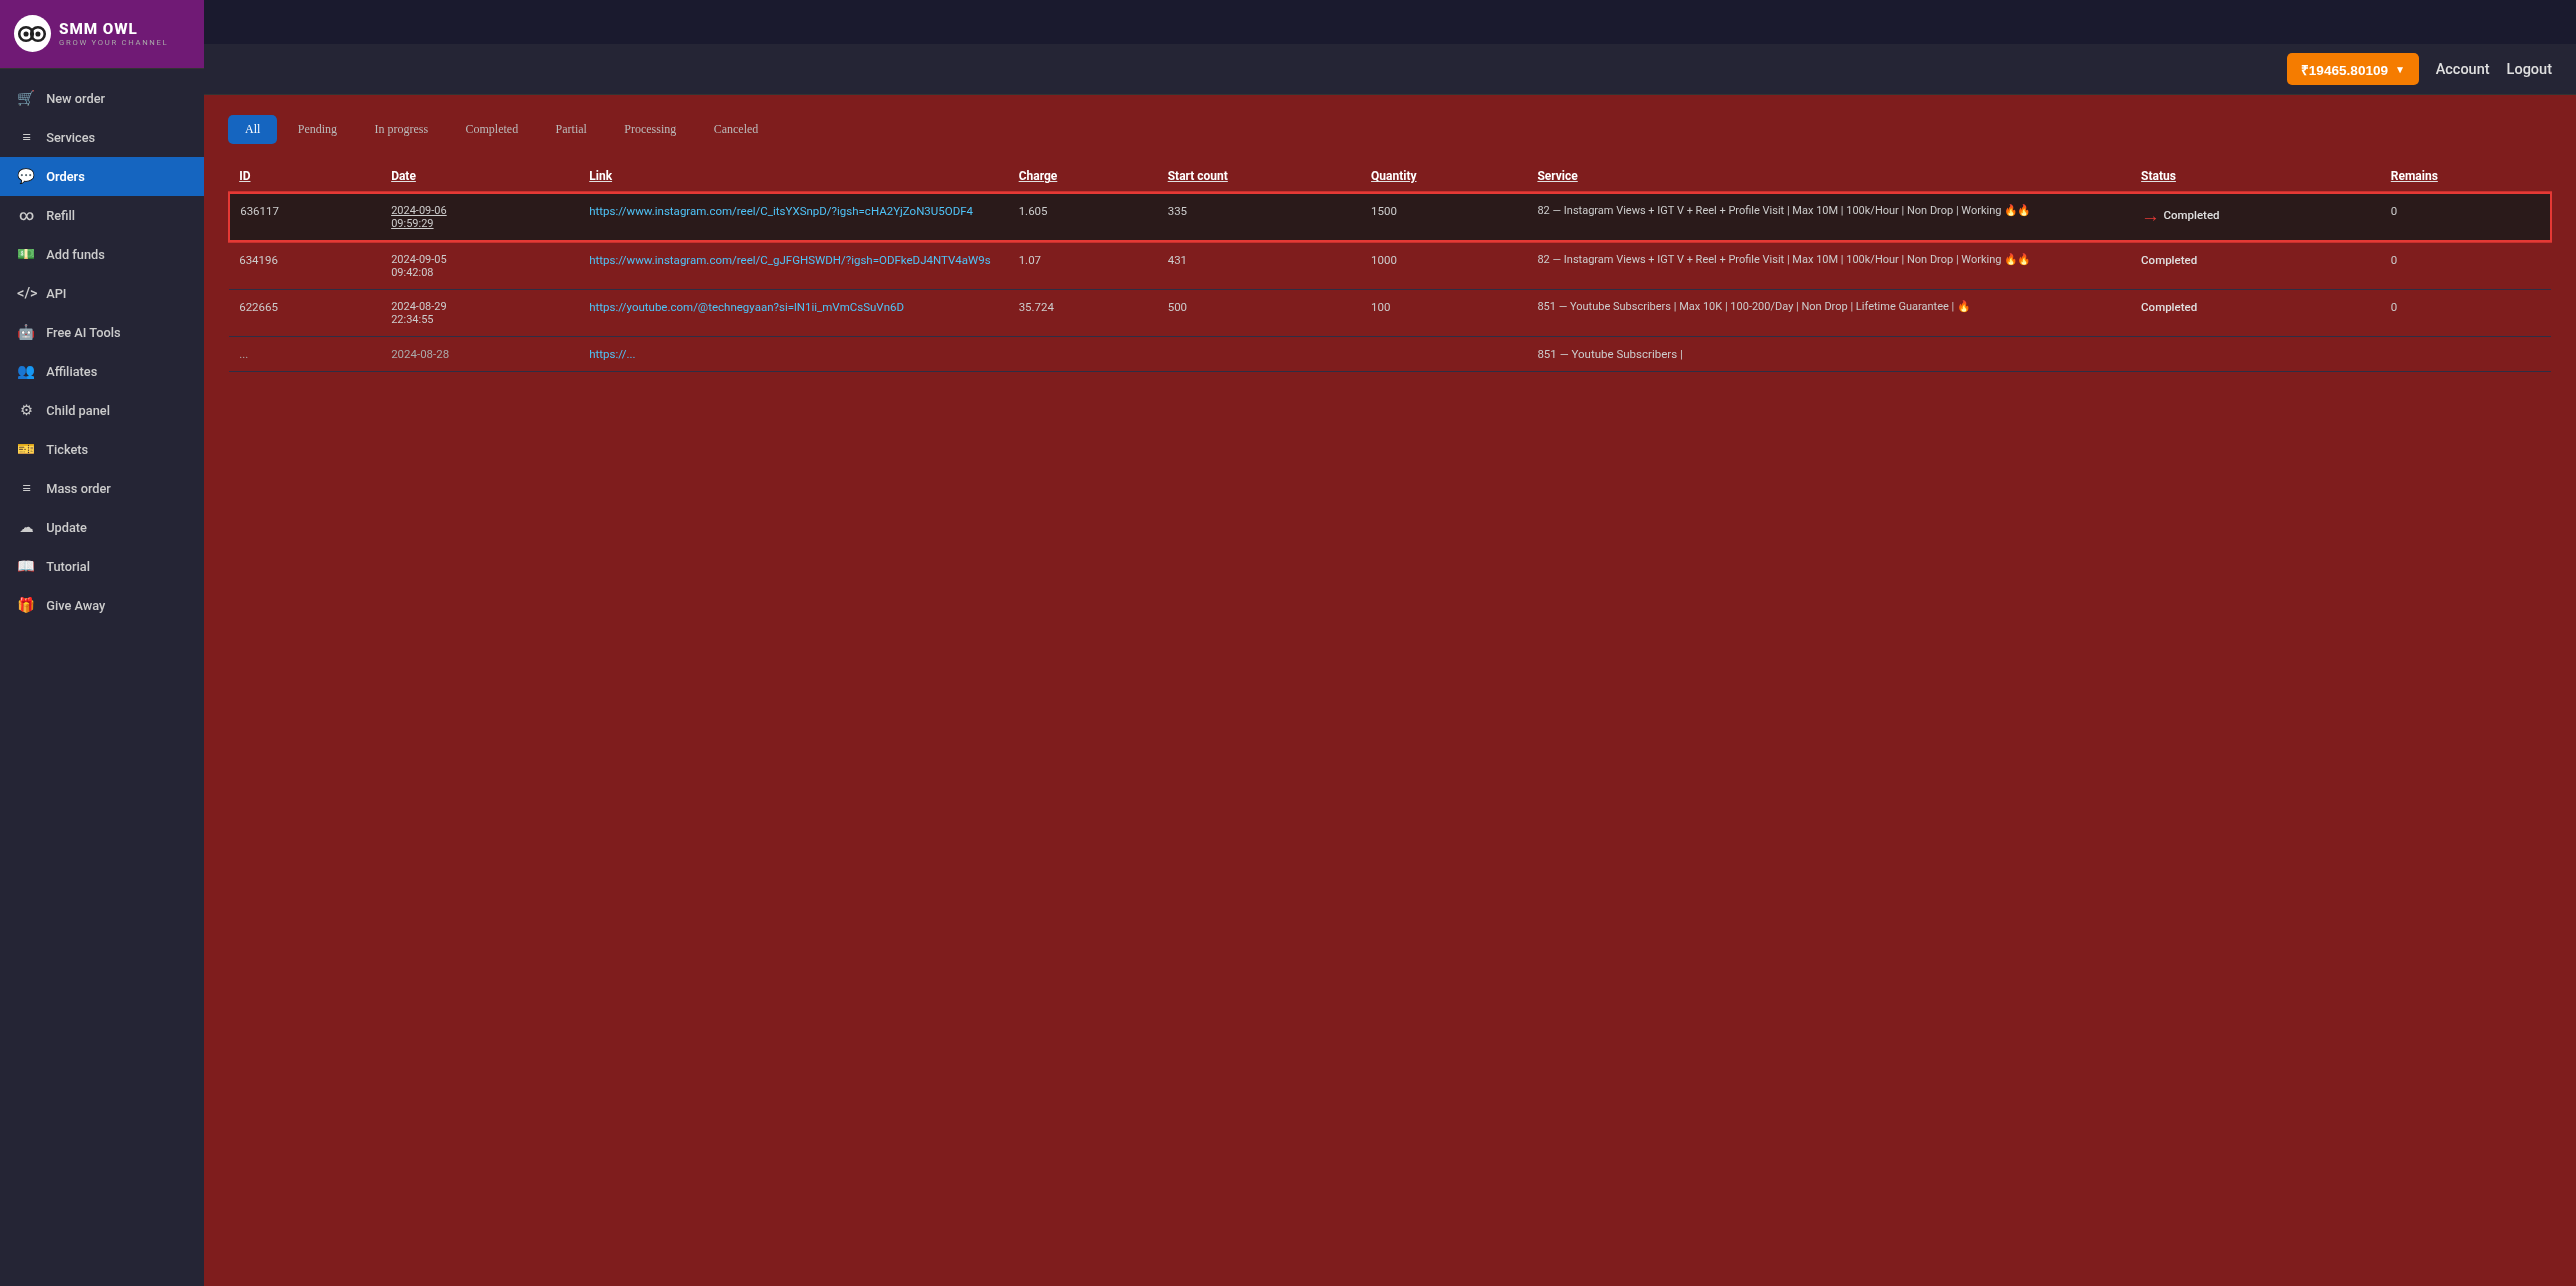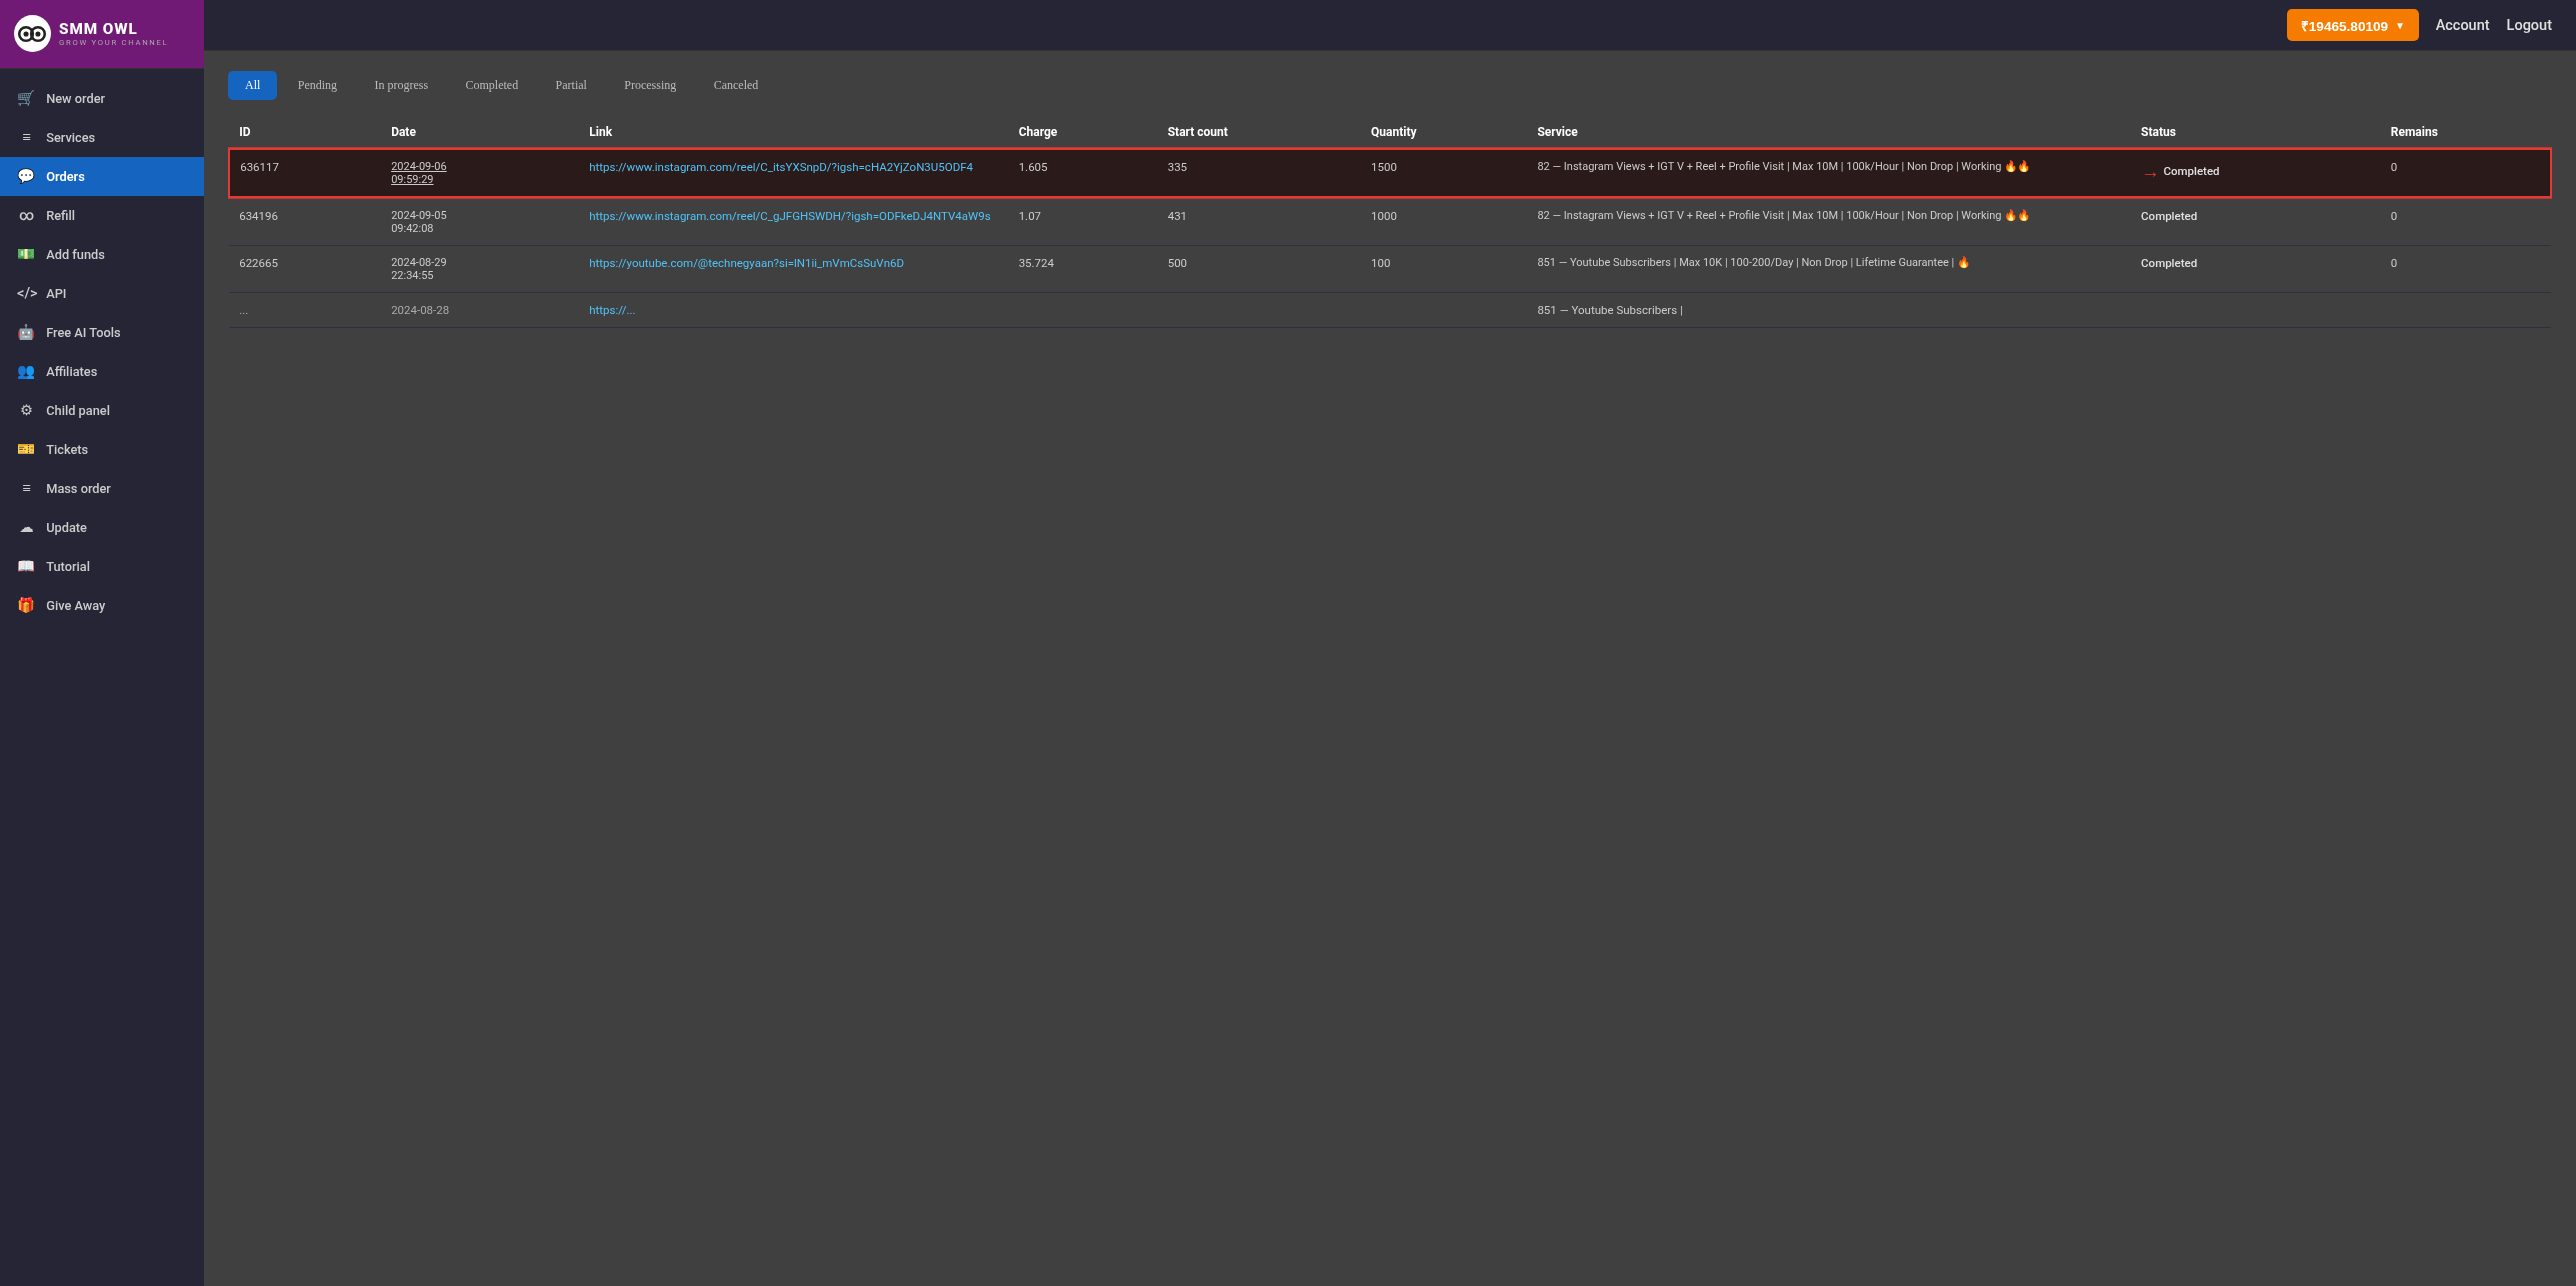--- a/index.html
+++ b/index.html
@@ -86,22 +86,23 @@
       font-size: 14.5px;
       width: 19px;
       text-align: center;
     }
 
     
     .main {
       flex: 1;
       display: flex;
       flex-direction: column;
-      background: #404040;
+      background: #7f1d1d;
       overflow: hidden;
+      margin-top: 44px;
     }
 
     
     .header {
       background: #252535;
       display: flex;
       align-items: center;
       justify-content: flex-end;
       padding: 8.5px 24px;
       gap: 17px;
@@ -196,20 +197,21 @@
       width: 100%;
       overflow-x: auto;
     }
     table {
       width: 100%;
       border-collapse: collapse;
       font-size: 12px;
     }
     thead tr {
       border-bottom: 1.7px solid #3a3a55;
+      text-decoration: underline;
     }
     thead th {
       text-align: left;
       padding: 8.5px 10.2px;
       color: #fff;
       font-weight: 700;
       font-size: 12px;
       white-space: nowrap;
     }
     tbody tr {

